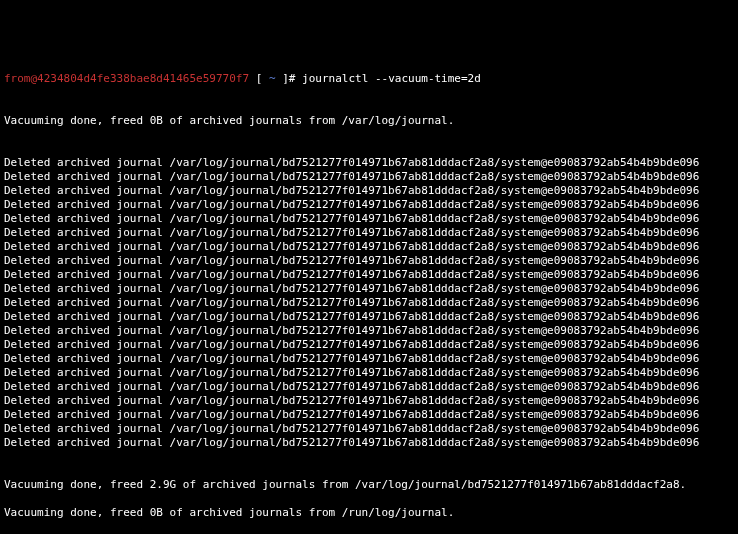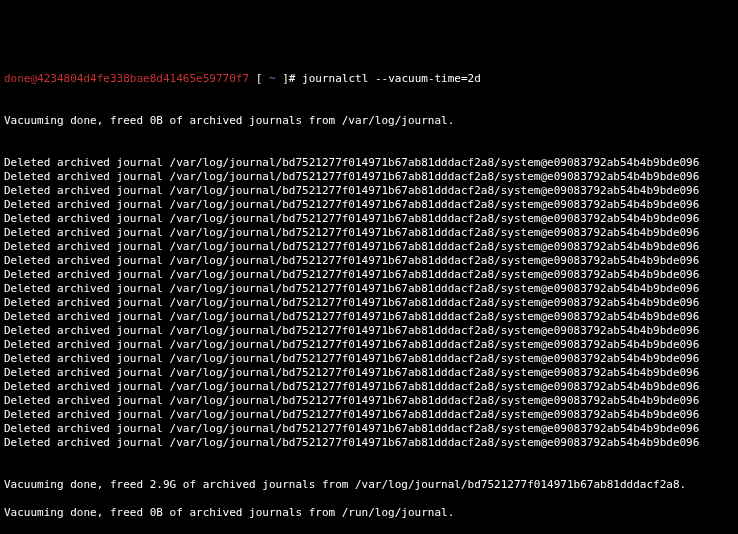--- a/index.html
+++ b/index.html
@@ -22,21 +22,21 @@
   .blue { color: #5d7dcf; }
   .wht  { color: #ffffff; }
   .row  { display: block; white-space: pre; overflow: hidden; }
 </style>
 </head>
 <body>
 
 
 
 
-<span class="row"><span class="red">done@4234804d4fe338bae8d41465e59770f7</span><span class="wht"> [ </span><span class="blue">~</span><span class="wht"> ]# </span><span class="wht">journalctl --vacuum-time=2d</span></span>
+<span class="row"><span class="red">from@4234804d4fe338bae8d41465e59770f7</span><span class="wht"> [ </span><span class="blue">~</span><span class="wht"> ]# </span><span class="wht">journalctl --vacuum-time=2d</span></span>
 
 <span class="row wht">Vacuuming done, freed 0B of archived journals from /var/log/journal.</span>
 
 <div id="deleted-container"><span class="row wht">Deleted archived journal /var/log/journal/bd7521277f014971b67ab81dddacf2a8/system@e09083792ab54b4b9bde096</span><span class="row wht">Deleted archived journal /var/log/journal/bd7521277f014971b67ab81dddacf2a8/system@e09083792ab54b4b9bde096</span><span class="row wht">Deleted archived journal /var/log/journal/bd7521277f014971b67ab81dddacf2a8/system@e09083792ab54b4b9bde096</span><span class="row wht">Deleted archived journal /var/log/journal/bd7521277f014971b67ab81dddacf2a8/system@e09083792ab54b4b9bde096</span><span class="row wht">Deleted archived journal /var/log/journal/bd7521277f014971b67ab81dddacf2a8/system@e09083792ab54b4b9bde096</span><span class="row wht">Deleted archived journal /var/log/journal/bd7521277f014971b67ab81dddacf2a8/system@e09083792ab54b4b9bde096</span><span class="row wht">Deleted archived journal /var/log/journal/bd7521277f014971b67ab81dddacf2a8/system@e09083792ab54b4b9bde096</span><span class="row wht">Deleted archived journal /var/log/journal/bd7521277f014971b67ab81dddacf2a8/system@e09083792ab54b4b9bde096</span><span class="row wht">Deleted archived journal /var/log/journal/bd7521277f014971b67ab81dddacf2a8/system@e09083792ab54b4b9bde096</span><span class="row wht">Deleted archived journal /var/log/journal/bd7521277f014971b67ab81dddacf2a8/system@e09083792ab54b4b9bde096</span><span class="row wht">Deleted archived journal /var/log/journal/bd7521277f014971b67ab81dddacf2a8/system@e09083792ab54b4b9bde096</span><span class="row wht">Deleted archived journal /var/log/journal/bd7521277f014971b67ab81dddacf2a8/system@e09083792ab54b4b9bde096</span><span class="row wht">Deleted archived journal /var/log/journal/bd7521277f014971b67ab81dddacf2a8/system@e09083792ab54b4b9bde096</span><span class="row wht">Deleted archived journal /var/log/journal/bd7521277f014971b67ab81dddacf2a8/system@e09083792ab54b4b9bde096</span><span class="row wht">Deleted archived journal /var/log/journal/bd7521277f014971b67ab81dddacf2a8/system@e09083792ab54b4b9bde096</span><span class="row wht">Deleted archived journal /var/log/journal/bd7521277f014971b67ab81dddacf2a8/system@e09083792ab54b4b9bde096</span><span class="row wht">Deleted archived journal /var/log/journal/bd7521277f014971b67ab81dddacf2a8/system@e09083792ab54b4b9bde096</span><span class="row wht">Deleted archived journal /var/log/journal/bd7521277f014971b67ab81dddacf2a8/system@e09083792ab54b4b9bde096</span><span class="row wht">Deleted archived journal /var/log/journal/bd7521277f014971b67ab81dddacf2a8/system@e09083792ab54b4b9bde096</span><span class="row wht">Deleted archived journal /var/log/journal/bd7521277f014971b67ab81dddacf2a8/system@e09083792ab54b4b9bde096</span><span class="row wht">Deleted archived journal /var/log/journal/bd7521277f014971b67ab81dddacf2a8/system@e09083792ab54b4b9bde096</span></div>
 
 <span class="row wht">Vacuuming done, freed 2.9G of archived journals from /var/log/journal/bd7521277f014971b67ab81dddacf2a8.</span>
 <span class="row wht">Vacuuming done, freed 0B of archived journals from /run/log/journal.</span>
 
 
 

